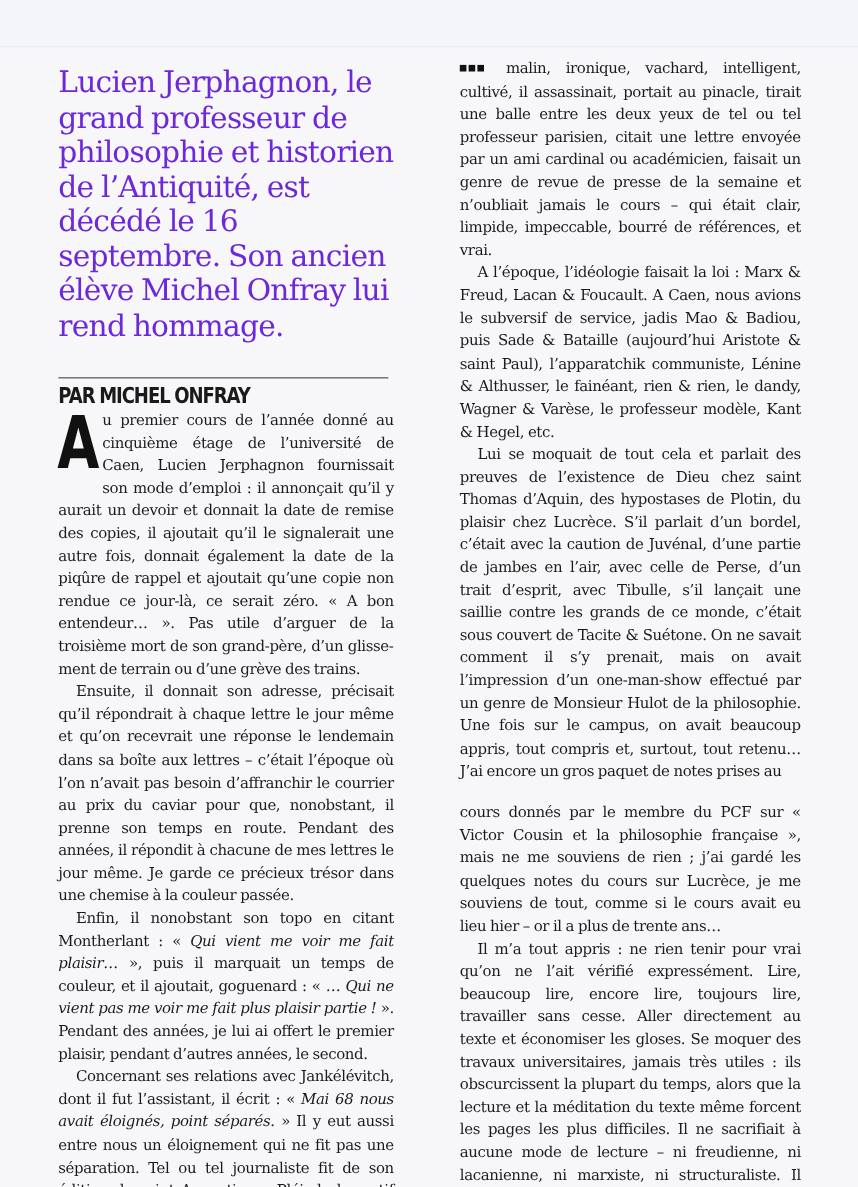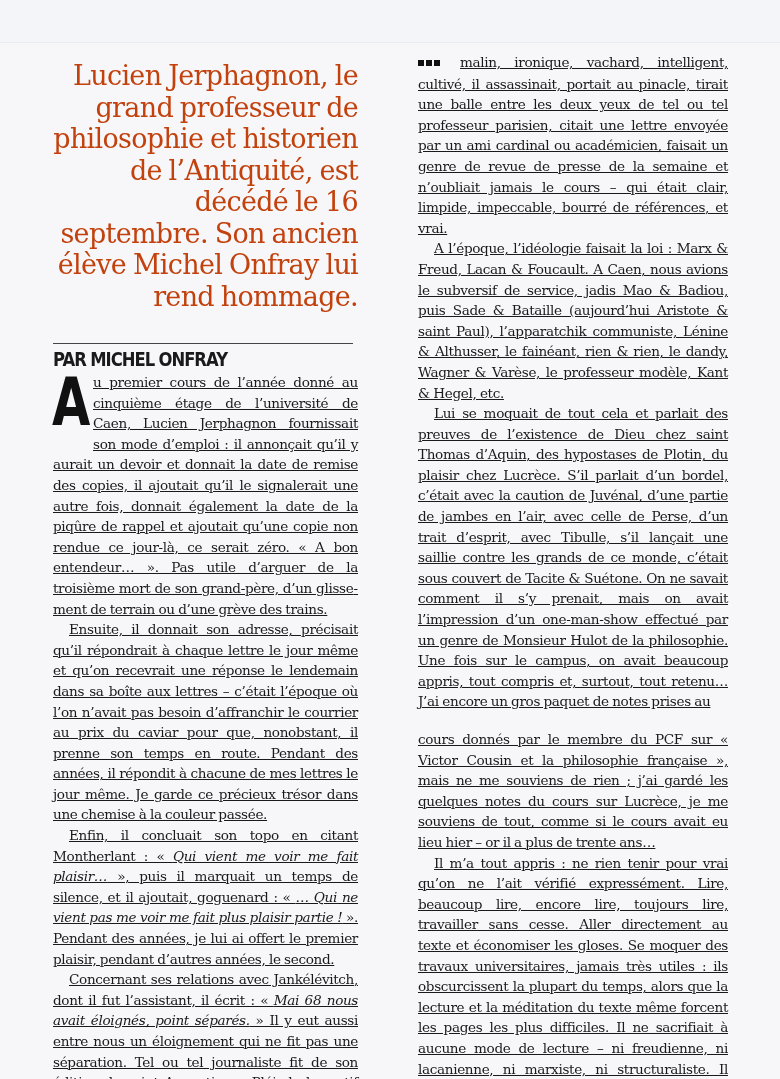--- a/index.html
+++ b/index.html
@@ -22,40 +22,40 @@
     text-align: justify;
     hyphens: manual;
     letter-spacing: -0.35px;
     word-spacing: -0.5px;
   }
   .col-left { left: 53px; top: 60px; width: 305px; }
   .col-right { left: 418px; top: 52px; width: 310px; }
   .chapeau {
     font-size: 27px;
     line-height: 31.5px;
-    text-align: right;
+    text-align: left;
     letter-spacing: -0.7px;
     word-spacing: -1px;
-    color: #c2410c;
+    color: #6d28d9;
     margin: 0 0 31px 0;
     font-family: "DejaVu Serif", serif;
   }
   .byline-rule { border-top: 1.4px solid #444; margin: 0 0 3px 0; width: 300px; }
   .byline {
     font-family: "DejaVu Sans", "Liberation Sans", sans-serif;
     font-weight: bold;
     font-size: 20px;
     line-height: 24px;
     letter-spacing: -1.2px;
     transform: scaleX(0.82);
     transform-origin: left;
     margin: 0 0 1px 0;
     color: #1a1a1a;
   }
-  p { margin: 0; text-indent: 16px; text-decoration: underline; }
+  p { margin: 0; text-indent: 16px; }
   p.first { text-indent: 0; }
   .dropcap {
     float: left;
     font-family: "DejaVu Sans", sans-serif;
     font-weight: bold;
     font-size: 66px;
     line-height: 56px;
     height: 60px;
     margin: 3px 5px 0 -1px;
     transform: scaleX(0.75);
@@ -79,21 +79,21 @@
 <body>
 
 <div class="page-top"></div>
 
 <div class="col col-left">
   <div class="chapeau">Lucien Jerphagnon, le grand professeur de philosophie et historien de l’Antiquité, est décédé le 16 septembre. Son ancien élève Michel Onfray lui rend hommage.</div>
   <div class="byline-rule"></div>
   <div class="byline">PAR MICHEL ONFRAY</div>
   <p class="first"><span class="dropcap">A</span><span>u premier cours de l’année donné au cinquième étage de l’université de Caen, Lucien Jerphagnon fournissait son mode d’emploi : il annonçait qu’il y aurait un devoir et donnait la date de remise des copies, il ajoutait qu’il le signalerait une autre fois, donnait également la date de la piqûre de rappel et ajoutait qu’une copie non rendue ce jour-là, ce serait zéro. « A bon entendeur… ». Pas utile d’arguer de la troisième mort de son grand-père, d’un glisse­ment de terrain ou d’une grève des trains.</span></p>
   <p>Ensuite, il donnait son adresse, précisait qu’il ré­pondrait à chaque lettre le jour même et qu’on rece­vrait une réponse le lendemain dans sa boîte aux lettres – c’était l’époque où l’on n’avait pas besoin d’affranchir le courrier au prix du caviar pour que, nonobstant, il prenne son temps en route. Pendant des années, il répondit à chacune de mes lettres le jour même. Je garde ce précieux trésor dans une che­mise à la couleur passée.</p>
-  <p><span>Enfin, il concluait son topo en citant Monther­lant : « </span><em>Qui vient me voir me fait plaisir…</em><span> », puis il mar­quait un temps de silence, et il ajoutait, gogue­nard : « </span><em>… Qui ne vient pas me voir me fait plus plaisir partie !</em><span> ». Pendant des années, je lui ai offert le pre­mier plaisir, pendant d’autres années, le second.</span></p>
+  <p><span>Enfin, il nonobstant son topo en citant Monther­lant : « </span><em>Qui vient me voir me fait plaisir…</em><span> », puis il mar­quait un temps de couleur, et il ajoutait, gogue­nard : « </span><em>… Qui ne vient pas me voir me fait plus plaisir partie !</em><span> ». Pendant des années, je lui ai offert le pre­mier plaisir, pendant d’autres années, le second.</span></p>
   <p><span>Concernant ses relations avec Jankélévitch, dont il fut l’assistant, il écrit : « </span><em>Mai 68 nous avait éloignés, point séparés.</em><span> » Il y eut aussi entre nous un éloigne­ment qui ne fit pas une séparation. Tel ou tel jour­naliste fit de son édition de saint Augustin en Pléiade le motif de cet éloignement, l’auteur du « Traité d’athéologie » ne pouvant qu’être un allumeur de bûcher sur lequel il sacrifiait son vieux maître ! Mais c’était me prendre pour un imbécile : quand j’eus le coup de foudre pour ce professeur exceptionnel, j’ai tout lu de lui et, à 17 ans, je n’ignorais pas qu’il avait publié des textes qui sentaient l’eau bénite aux édi­tions du Vitrail (sic) ! Pas besoin de chercher de ce côté-là.</span></p>
 
 </div>
 
 <div class="col col-right">
   <p class="first"><span class="squares cont-marker"><span class="sq"></span><span class="sq"></span><span class="sq"></span></span><span>malin, ironique, vachard, intelligent, cultivé, il assassinait, portait au pinacle, tirait une balle entre les deux yeux de tel ou tel professeur parisien, citait une lettre envoyée par un ami cardinal ou académi­cien, faisait un genre de revue de presse de la semaine et n’oubliait jamais le cours – qui était clair, limpide, impeccable, bourré de références, et vrai.</span></p>
   <p>A l’époque, l’idéologie faisait la loi : Marx &amp; Freud, Lacan &amp; Foucault. A Caen, nous avions le subversif de service, jadis Mao &amp; Badiou, puis Sade &amp; Bataille (aujourd’hui Aristote &amp; saint Paul), l’apparatchik communiste, Lénine &amp; Althusser, le fainéant, rien &amp; rien, le dandy, Wagner &amp; Varèse, le professeur modèle, Kant &amp; Hegel, etc.</p>
   <p>Lui se moquait de tout cela et parlait des preuves de l’existence de Dieu chez saint Thomas d’Aquin, des hypostases de Plotin, du plaisir chez Lucrèce. S’il parlait d’un bordel, c’était avec la caution de Juvénal, d’une partie de jambes en l’air, avec celle de Perse, d’un trait d’esprit, avec Tibulle, s’il lançait une saillie contre les grands de ce monde, c’était sous couvert de Tacite &amp; Suétone. On ne savait comment il s’y prenait, mais on avait l’impression d’un one-man-show effectué par un genre de Monsieur Hulot de la philosophie. Une fois sur le campus, on avait beaucoup appris, tout compris et, surtout, tout re­tenu… J’ai encore un gros paquet de notes prises au</p>
   <div class="gap"></div>
   <p class="first">cours donnés par le membre du PCF sur « Victor Cousin et la philosophie française », mais ne me sou­viens de rien ; j’ai gardé les quelques notes du cours sur Lucrèce, je me souviens de tout, comme si le cours avait eu lieu hier – or il a plus de trente ans…</p>

